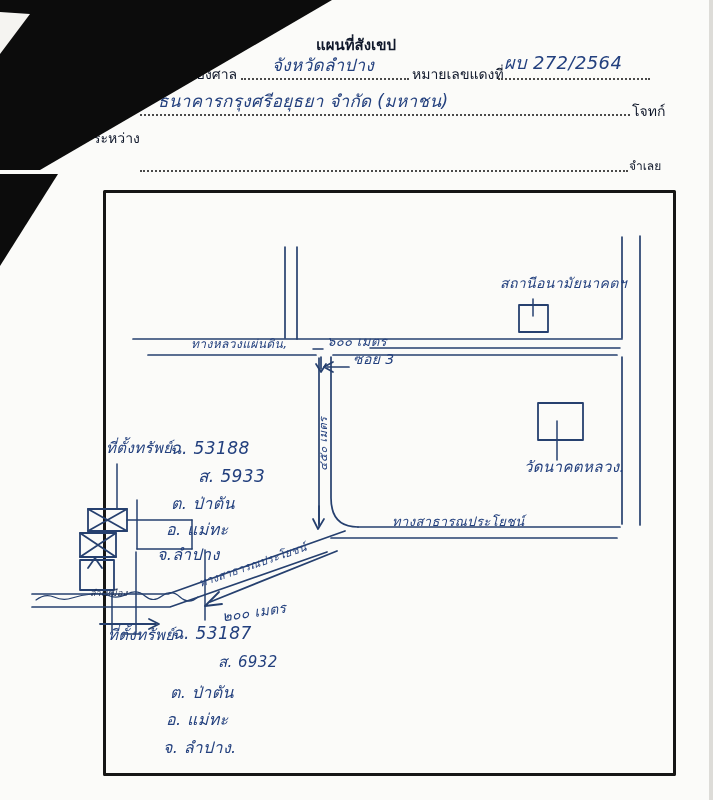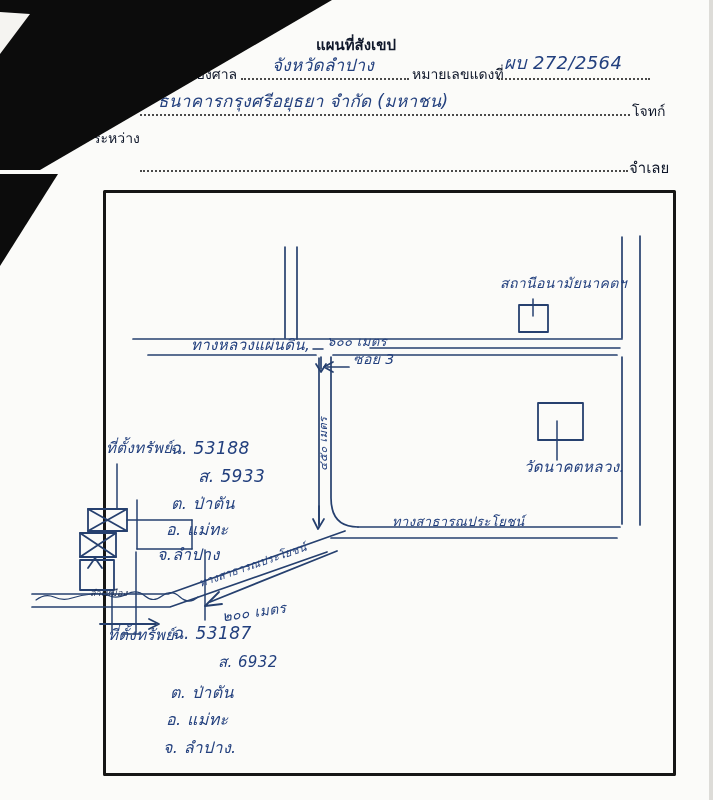--- a/index.html
+++ b/index.html
@@ -57,21 +57,21 @@
   <div class="dots" style="left:498px;top:66px;width:152px;"></div>
   <div class="hw" style="left:504px;top:48px;font-size:18px;">ผบ 272/2564</div>
 
   <div class="hw" style="left:158px;top:87px;font-size:17px;">ธนาคารกรุงศรีอยุธยา จำกัด (มหาชน)</div>
   <div class="dots" style="left:140px;top:102px;width:490px;"></div>
   <div class="printed" style="left:632px;top:100px;font-size:14px;">โจทก์</div>
 
   <div class="printed" style="left:93px;top:127px;font-size:14px;">ระหว่าง</div>
 
   <div class="dots" style="left:140px;top:158px;width:488px;"></div>
-  <div class="printed" style="left:629px;top:156px;font-size:15px;">จำเลย</div>
+  <div class="printed" style="left:629px;top:156px;font-size:12px;">จำเลย</div>
 
   <svg width="713" height="800" viewBox="0 0 713 800" style="position:absolute;left:0;top:0;" stroke-linecap="round" stroke-linejoin="round" fill="none">
 
     <rect x="104.5" y="191.5" width="570" height="583" stroke="#161616" stroke-width="3"></rect>
 
     <g stroke="#26406f" stroke-width="1.7">
       <path d="M133,339 H622"></path>
       <path d="M148,355 H316"></path>
       <path d="M333,355 H617"></path>
     </g>
@@ -154,21 +154,21 @@
     </g>
     <g stroke="#26406f" stroke-width="1.8">
       <rect x="80" y="560" width="34" height="30"></rect>
       <path d="M88,568 L95,558 L102,568"></path>
     </g>
 
     <rect x="519" y="305" width="29" height="27" stroke="#26406f" stroke-width="1.8"></rect>
     <rect x="538" y="403" width="45" height="37" stroke="#26406f" stroke-width="1.8"></rect>
   </svg>
 
-  <div class="hw maplabel" style="left:191px;top:338px;font-size:15px;">ทางหลวงแผ่นดิน,</div>
+  <div class="hw maplabel" style="left:191px;top:338px;font-size:12px;">ทางหลวงแผ่นดิน,</div>
 
   <div class="hw maplabel" style="left:327px;top:335px;font-size:13px;">๖๐๐ เมตร</div>
 
   <div class="hw maplabel" style="left:353px;top:352px;font-size:14px;">ซอย 3</div>
 
   <div class="hw maplabel" style="left:292px;top:438px;width:64px;text-align:center;font-size:11px;transform:rotate(-90deg);">๔๕๐ เมตร</div>
 
   <div class="hw maplabel" style="left:500px;top:276px;font-size:14px;">สถานีอนามัยนาคตฯ</div>
 
   <div class="hw maplabel" style="left:524px;top:460px;font-size:15px;">วัดนาคตหลวง.</div>

